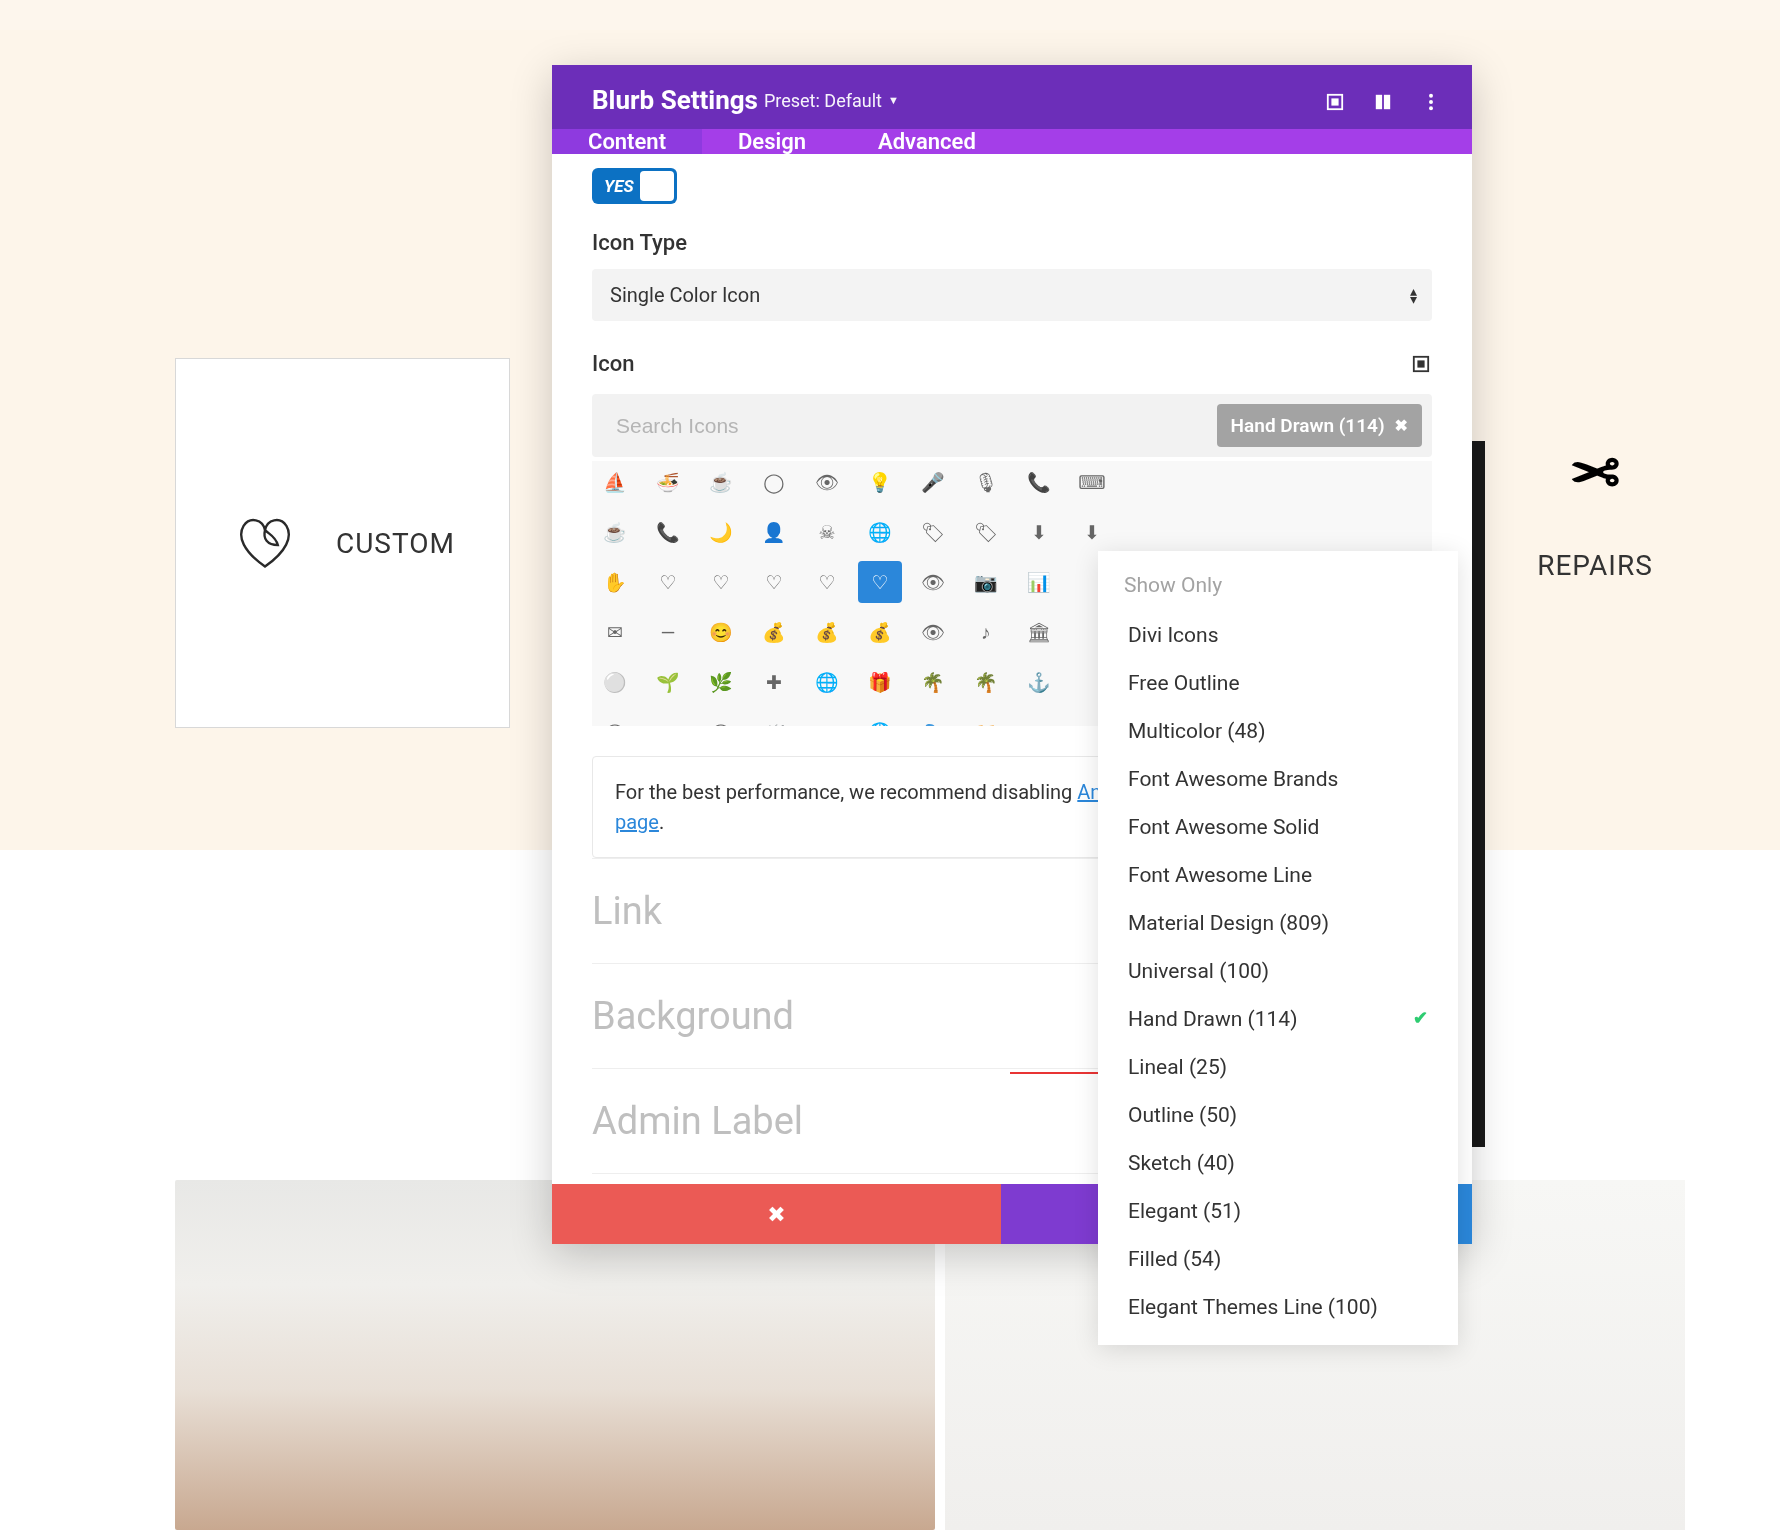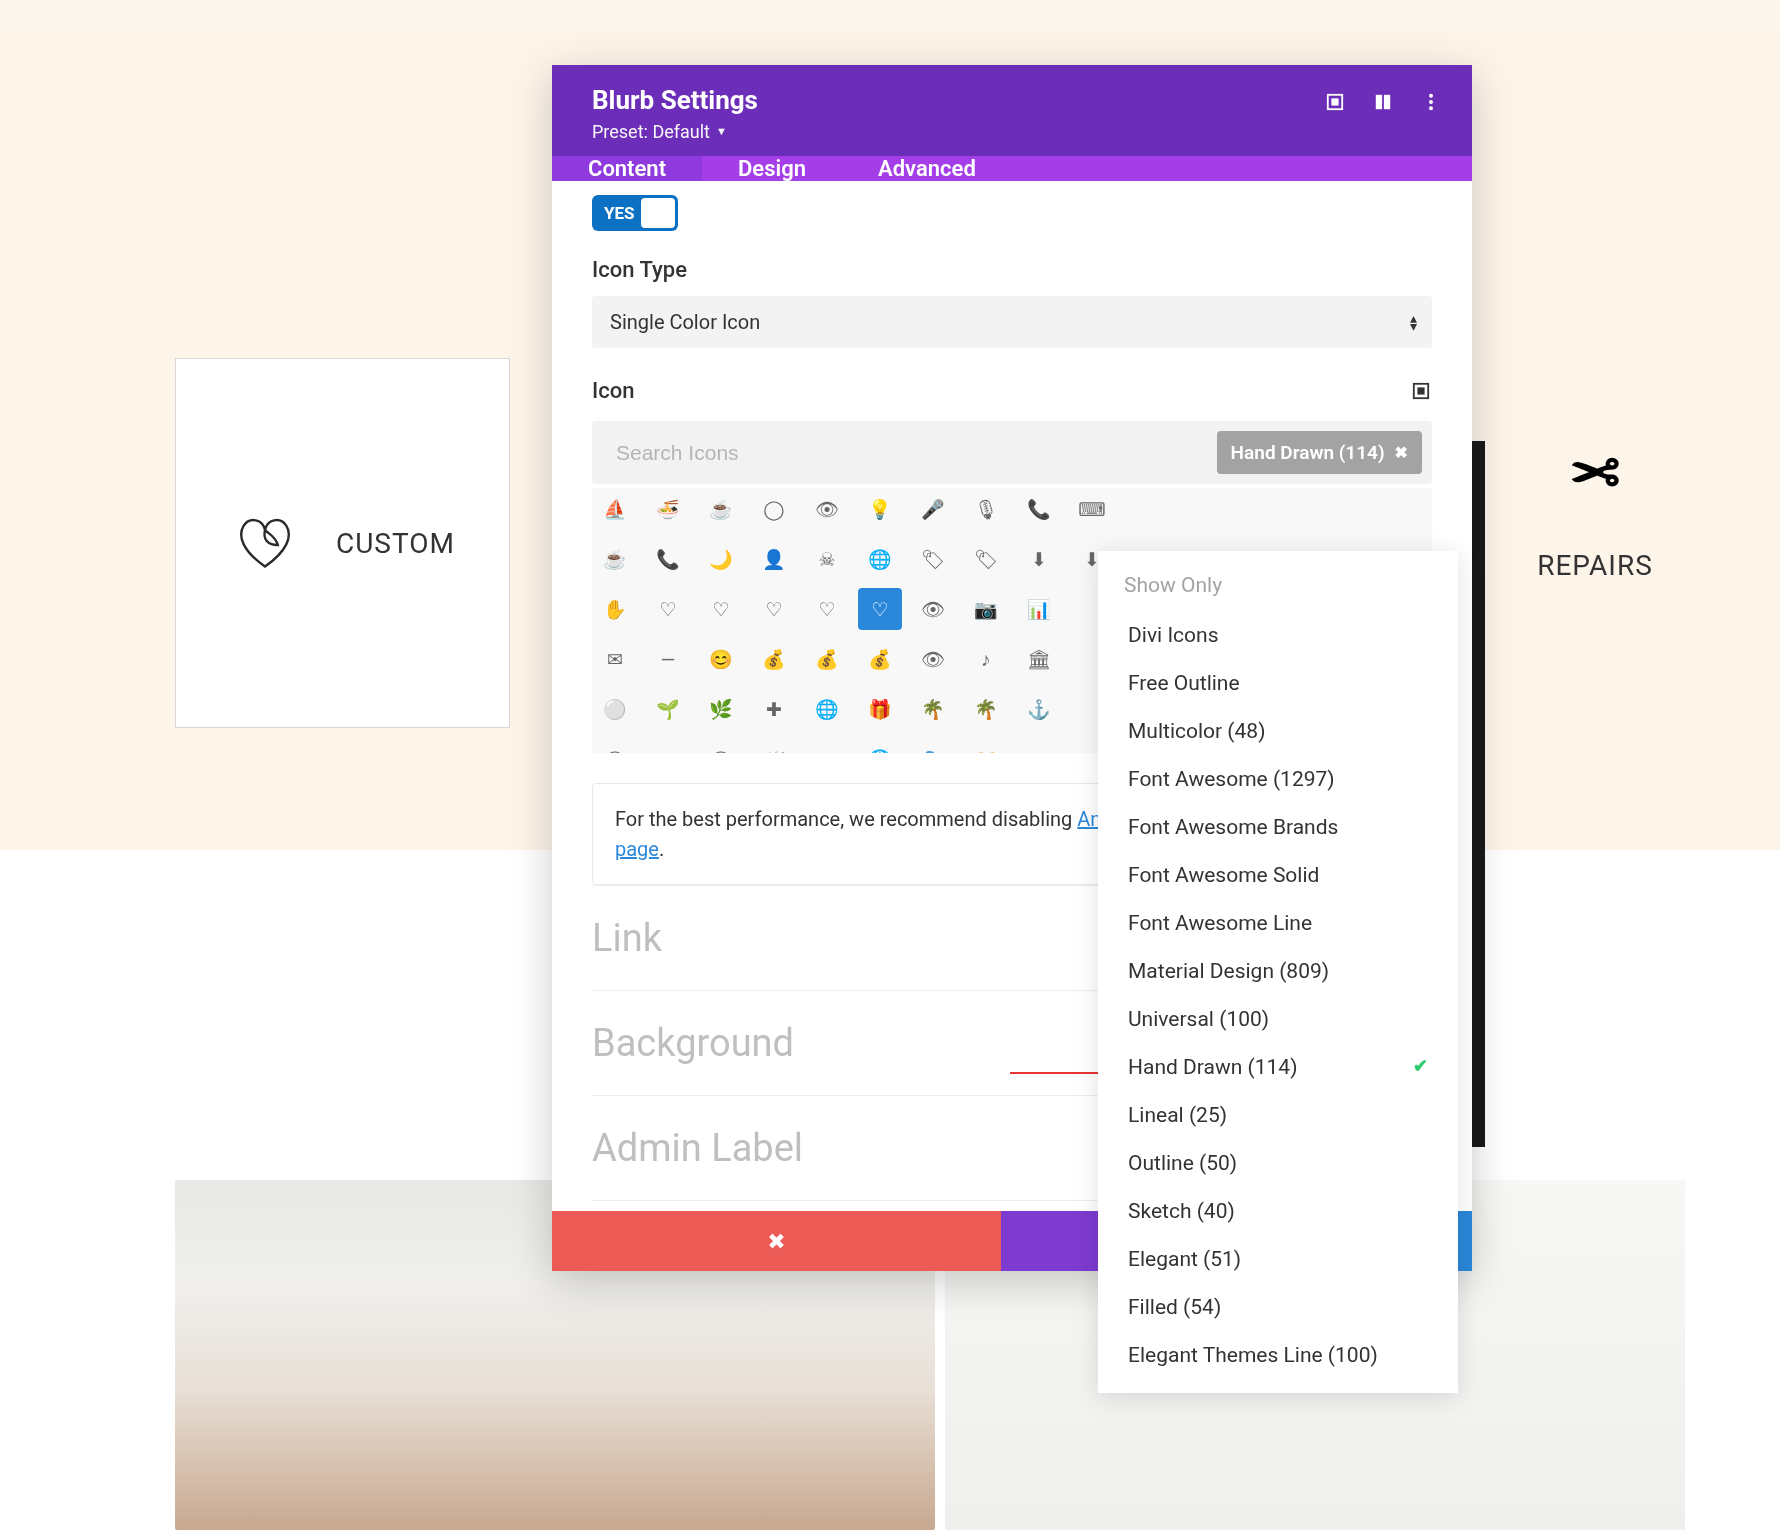--- a/index.html
+++ b/index.html
@@ -106,21 +106,21 @@
     flex-direction: column;
   }
   .modal-header {
     background: #6c2eb9;
     padding: 20px 30px 14px 40px;
     color: #fff;
     display: flex;
     align-items: flex-start;
     justify-content: space-between;
   }
-  .modal-header-left { display: flex; flex-direction: column; gap: 6px; }
+  .modal-header-left { display: flex; flex-direction: row; gap: 6px; }
   .modal-title { font-size: 26px; font-weight: 700; }
   .modal-preset {
     font-size: 18px; font-weight: 400;
     display: flex; align-items: center; gap: 6px;
     opacity: 0.95;
   }
   .modal-preset .caret { font-size: 11px; }
   .modal-header-icons {
     display: flex; gap: 26px; align-items: center;
     padding-top: 6px;
@@ -150,20 +150,21 @@
     background: #fff;
   }
   .yes-toggle {
     display: inline-flex;
     background: #0c71c3;
     border-radius: 6px;
     padding: 3px 3px 3px 12px;
     align-items: center;
     gap: 6px;
     margin-bottom: 26px;
+    font-style: italic;
   }
   .yes-toggle .yes-label {
     color: #fff; font-size: 17px; font-weight: 700;
   }
   .yes-toggle .knob {
     width: 34px; height: 30px; background: #fff; border-radius: 4px;
   }
 
   .field-label {
     font-size: 22px; color: #333; font-weight: 500; margin-bottom: 14px;
@@ -522,23 +523,20 @@
         <div class="dd-item">
           <span>Divi Icons</span>
         </div>
         <div class="dd-item">
           <span>Free Outline</span>
         </div>
         <div class="dd-item">
           <span>Multicolor (48)</span>
         </div>
         <div class="dd-item">
-          <span>Font Awesome (1297)</span>
-        </div>
-        <div class="dd-item">
           <span>Font Awesome Brands</span>
         </div>
         <div class="dd-item">
           <span>Font Awesome Solid</span>
         </div>
         <div class="dd-item">
           <span>Font Awesome Line</span>
         </div>
         <div class="dd-item">
           <span>Material Design (809)</span>

